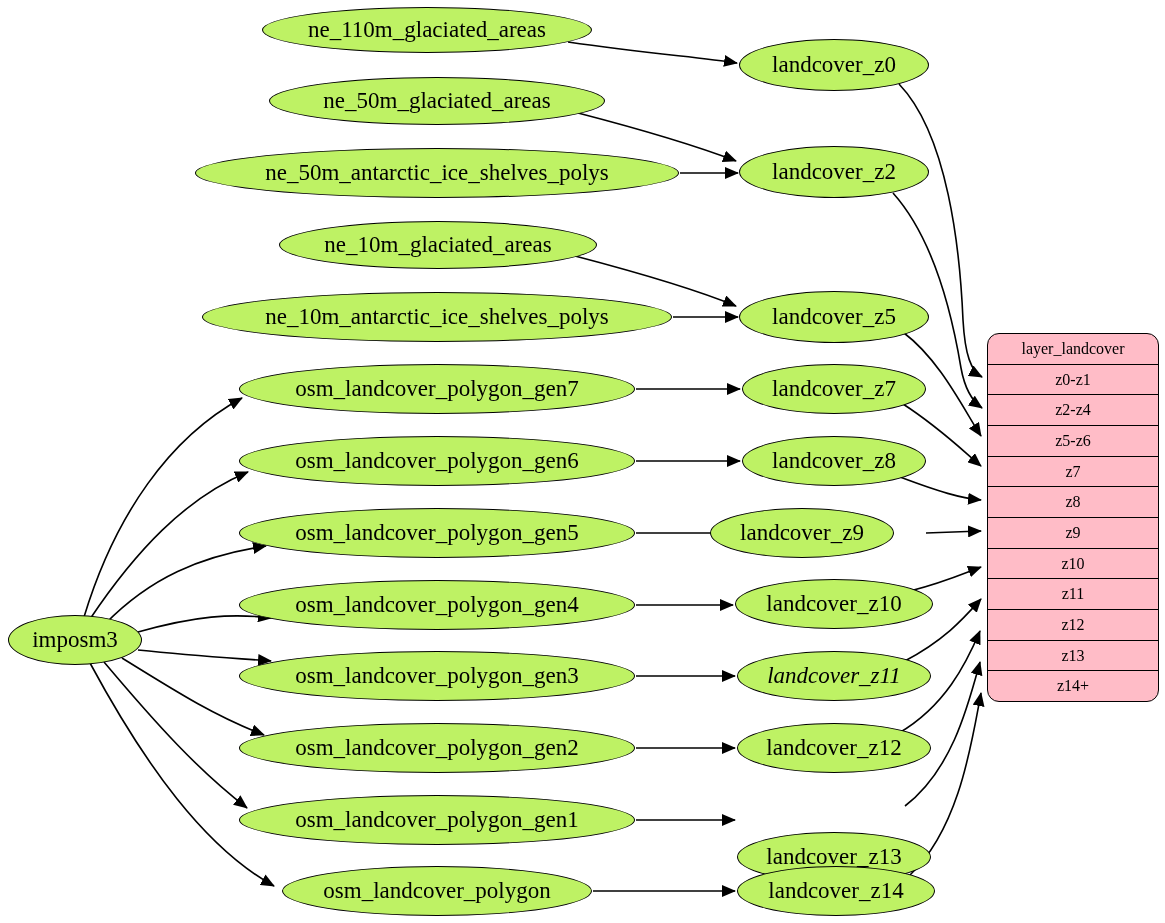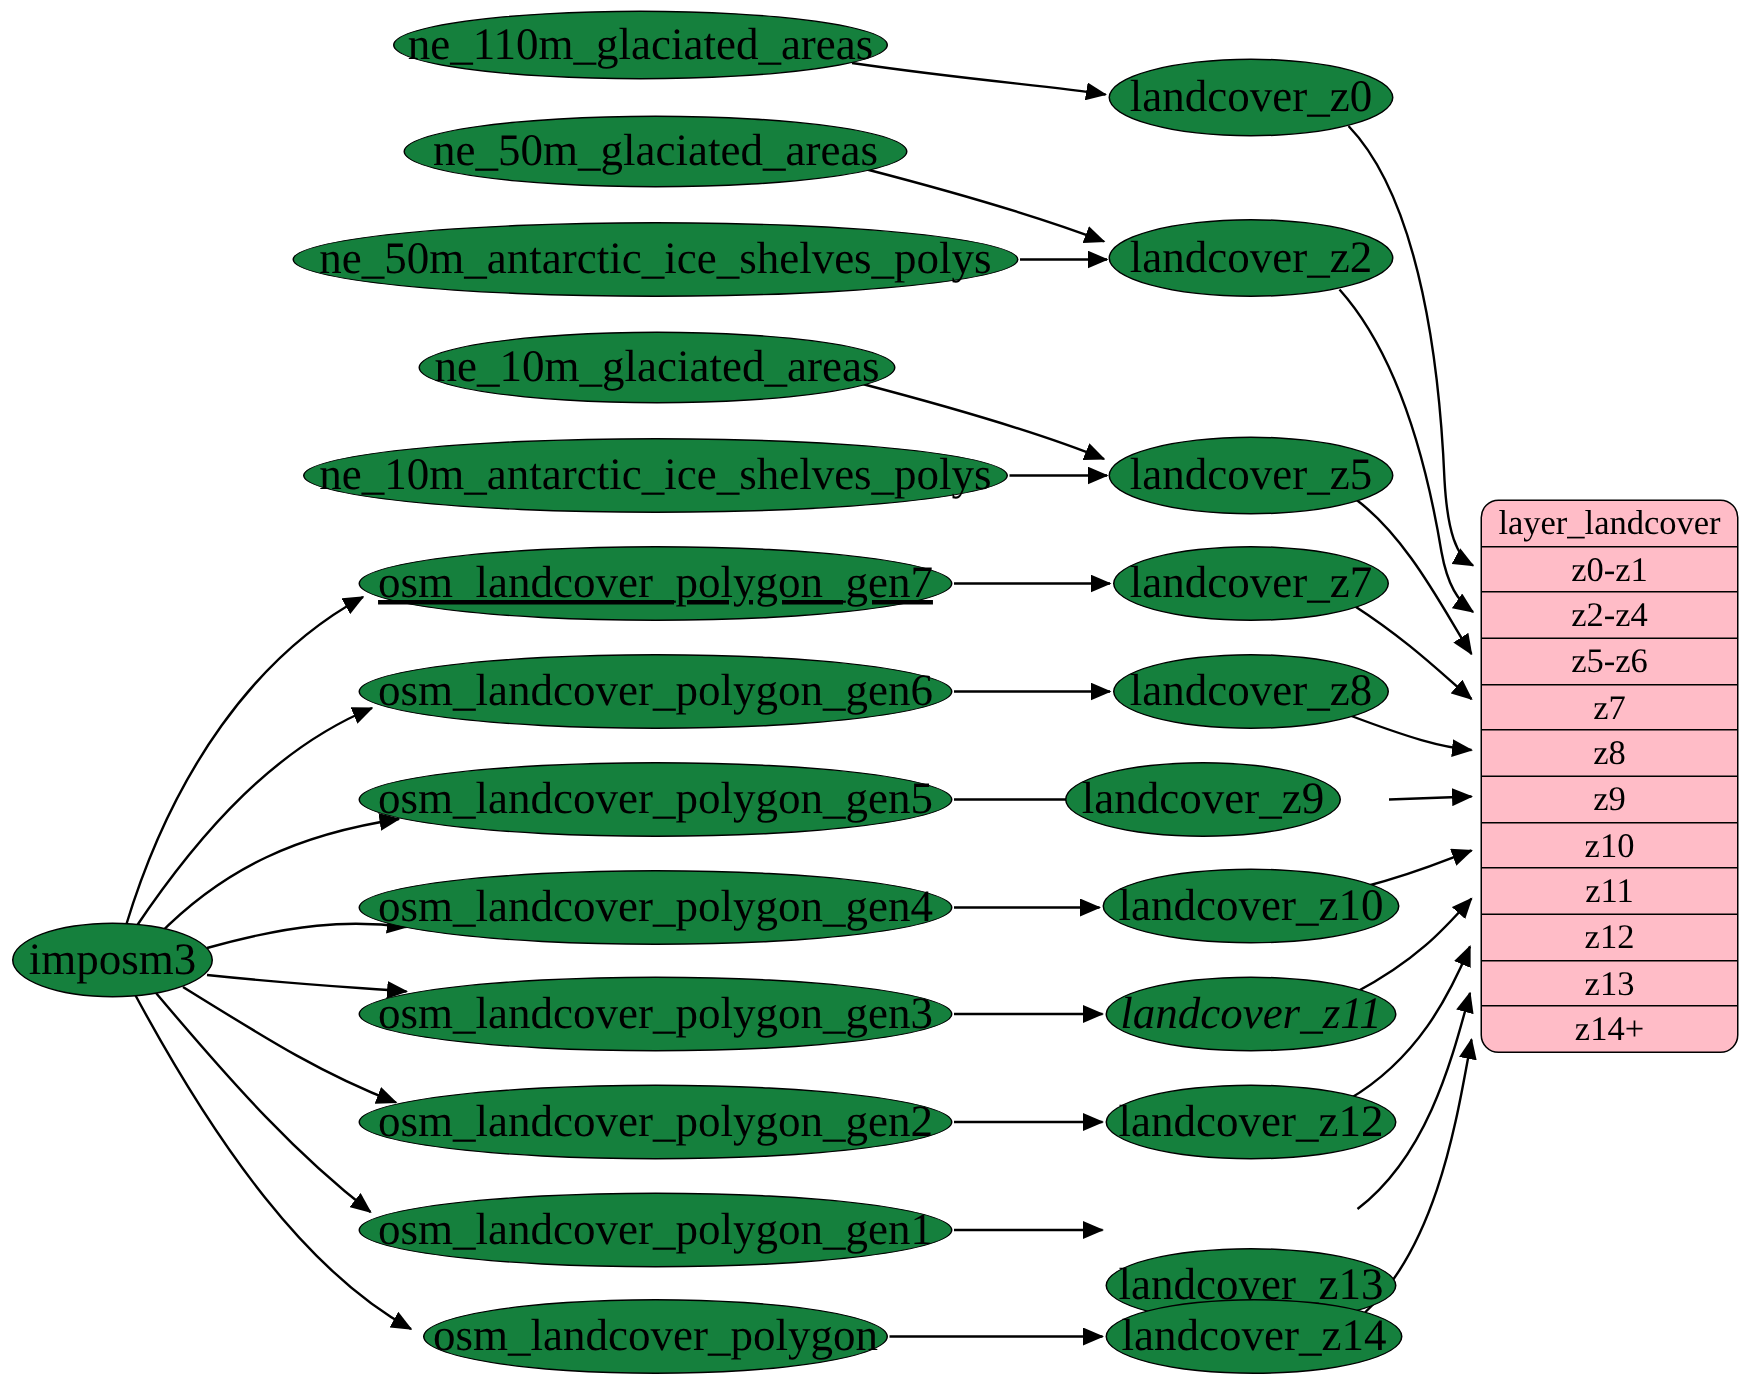--- a/index.html
+++ b/index.html
@@ -8,33 +8,33 @@
     width:1165px;height:923px;
     background:#ffffff;
     font-family:"Liberation Serif", serif;
     overflow:hidden;
   }
   #edges{position:absolute;left:0;top:0;z-index:1;pointer-events:none;}
   .edge{fill:none;stroke:#000;stroke-width:1.6px;}
   .ell{
     position:absolute;z-index:2;
     border:1.5px solid #000;border-radius:50%;
-    background:#15803d;
+    background:#bef264;
     display:flex;align-items:center;justify-content:center;
-    font-size:30px;color:#000;white-space:nowrap;
+    font-size:23px;color:#000;white-space:nowrap;
     box-sizing:border-box;
   }
   .layer-table{
     position:absolute;z-index:2;
     left:987px;top:333px;width:172px;height:369px;
     background:var(--pink,#ffbcc7);
     border:1.6px solid #000;border-radius:12px;
     display:flex;flex-direction:column;
     box-sizing:border-box;
-    font-size:23px;color:#000;
+    font-size:16px;color:#000;
   }
   .trow{
     flex:1;display:flex;align-items:center;justify-content:center;
     white-space:nowrap;
   }
   .trow + .trow{border-top:1.6px solid #000;}
 </style>
 </head>
 <body>
 
@@ -84,21 +84,21 @@
     <path class="edge" marker-end="url(#ah)" d="M 910,875 C 960,828 972,740 981,693"></path>
   </svg>
 
   <div class="ell" style="left:8px;top:615px;width:134px;height:50px;">imposm3</div>
 
   <div class="ell" style="left:262px;top:7px;width:330px;height:46px;">ne_110m_glaciated_areas</div>
   <div class="ell" style="left:269px;top:77px;width:336px;height:48px;">ne_50m_glaciated_areas</div>
   <div class="ell" style="left:195px;top:148px;width:484px;height:50px;">ne_50m_antarctic_ice_shelves_polys</div>
   <div class="ell" style="left:279px;top:221px;width:318px;height:48px;">ne_10m_glaciated_areas</div>
   <div class="ell" style="left:202px;top:292px;width:470px;height:50px;">ne_10m_antarctic_ice_shelves_polys</div>
-  <div class="ell" style="left:239px;top:364px;width:396px;height:50px;text-decoration:underline;">osm_landcover_polygon_gen7</div>
+  <div class="ell" style="left:239px;top:364px;width:396px;height:50px;">osm_landcover_polygon_gen7</div>
   <div class="ell" style="left:239px;top:436px;width:396px;height:50px;">osm_landcover_polygon_gen6</div>
   <div class="ell" style="left:239px;top:508px;width:396px;height:50px;">osm_landcover_polygon_gen5</div>
   <div class="ell" style="left:239px;top:580px;width:396px;height:50px;">osm_landcover_polygon_gen4</div>
   <div class="ell" style="left:239px;top:651px;width:396px;height:50px;">osm_landcover_polygon_gen3</div>
   <div class="ell" style="left:239px;top:723px;width:396px;height:50px;">osm_landcover_polygon_gen2</div>
   <div class="ell" style="left:239px;top:795px;width:396px;height:50px;">osm_landcover_polygon_gen1</div>
   <div class="ell" style="left:282px;top:866px;width:310px;height:50px;">osm_landcover_polygon</div>
 
   <div class="ell" style="left:739px;top:39px;width:190px;height:52px;">landcover_z0</div>
   <div class="ell" style="left:739px;top:146px;width:190px;height:52px;">landcover_z2</div>

